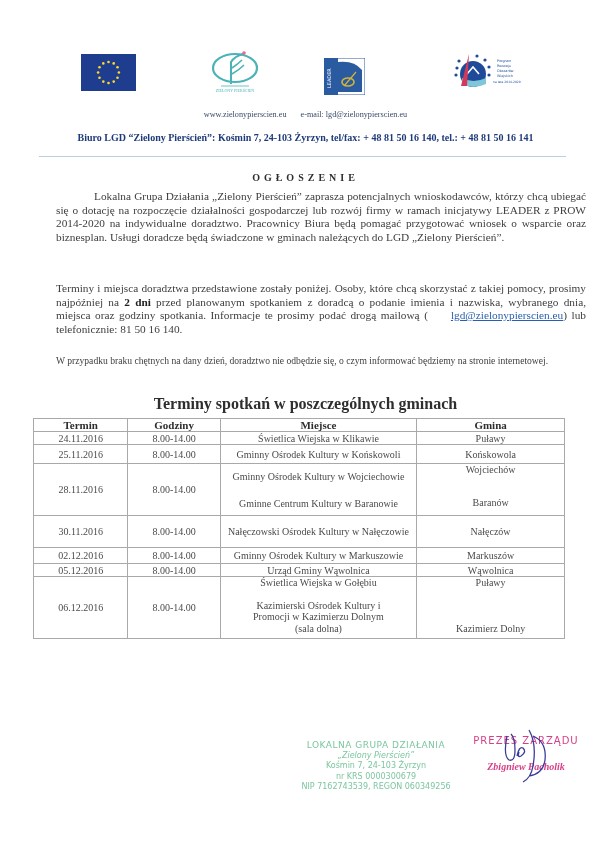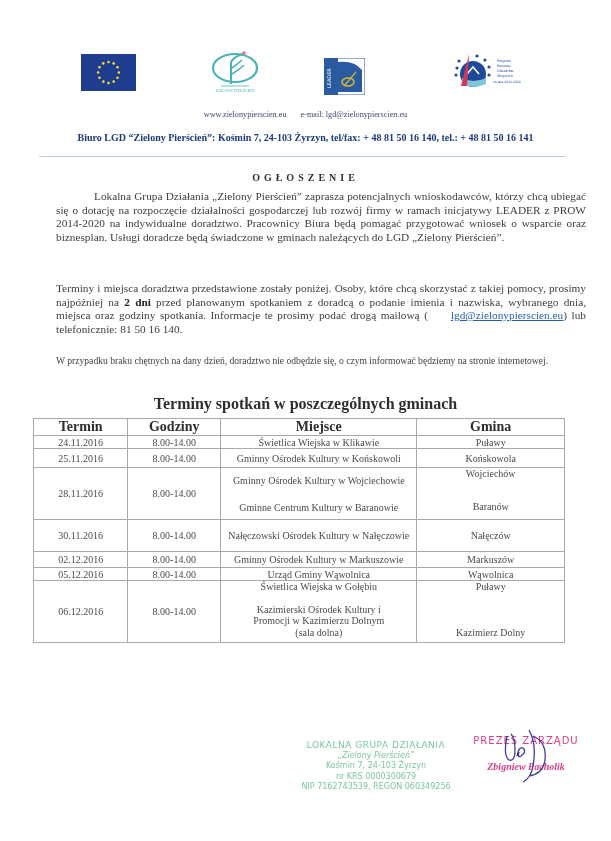--- a/index.html
+++ b/index.html
@@ -24,21 +24,21 @@
   .p1 { top:190px; text-indent:38px; }
   .p2 { top:282px; }
   .p3 { top:354px; font-size:9.6px; line-height:14px; }
   .para a { color:#2a5fb0; text-decoration:underline;padding-left:23px; }
   .para b { color:#222; }
 
   .table-title { position:absolute; top:395px; left:0; width:611px; text-align:center; font-size:16px; font-weight:bold; color:#2e2e2e; }
 
   table.sched { position:absolute; top:418px; left:33px; width:532px; border-collapse:collapse; font-size:10px; color:#4a4a4a; }
   table.sched th, table.sched td { border:1px solid #a9a9a9; text-align:center; padding:0 2px; }
-  table.sched th { font-weight:bold; color:#2e2e2e; height:12px; font-size:14px; }
+  table.sched th { font-weight:bold; color:#2e2e2e; height:12px; font-size:11px; }
   .c1 { width:92px; } .c2 { width:90px; } .c3 { width:197px; } .c4 { width:148px; }
 
   .stamp { position:absolute; left:276px; top:740px; width:200px; text-align:center; color:#7cc6a0; font-family:"DejaVu Sans", sans-serif; font-size:8px; line-height:10.5px; }
   .stamp .s-title { font-size:9px; letter-spacing:0.5px; }
   .stamp .s-italic { font-style:italic; }
   .pres { position:absolute; left:466px; top:735px; width:120px; text-align:center; color:#d63f86; }
   .pres .p-title { font-family:"DejaVu Sans", sans-serif; font-size:10px; letter-spacing:1px; }
   .pres .p-name { font-family:"Liberation Serif", serif; font-style:italic; font-weight:bold; font-size:10px; margin-top:15px; }
   .signature { position:absolute; left:493px; top:726px; width:70px; height:60px; }
 </style>

